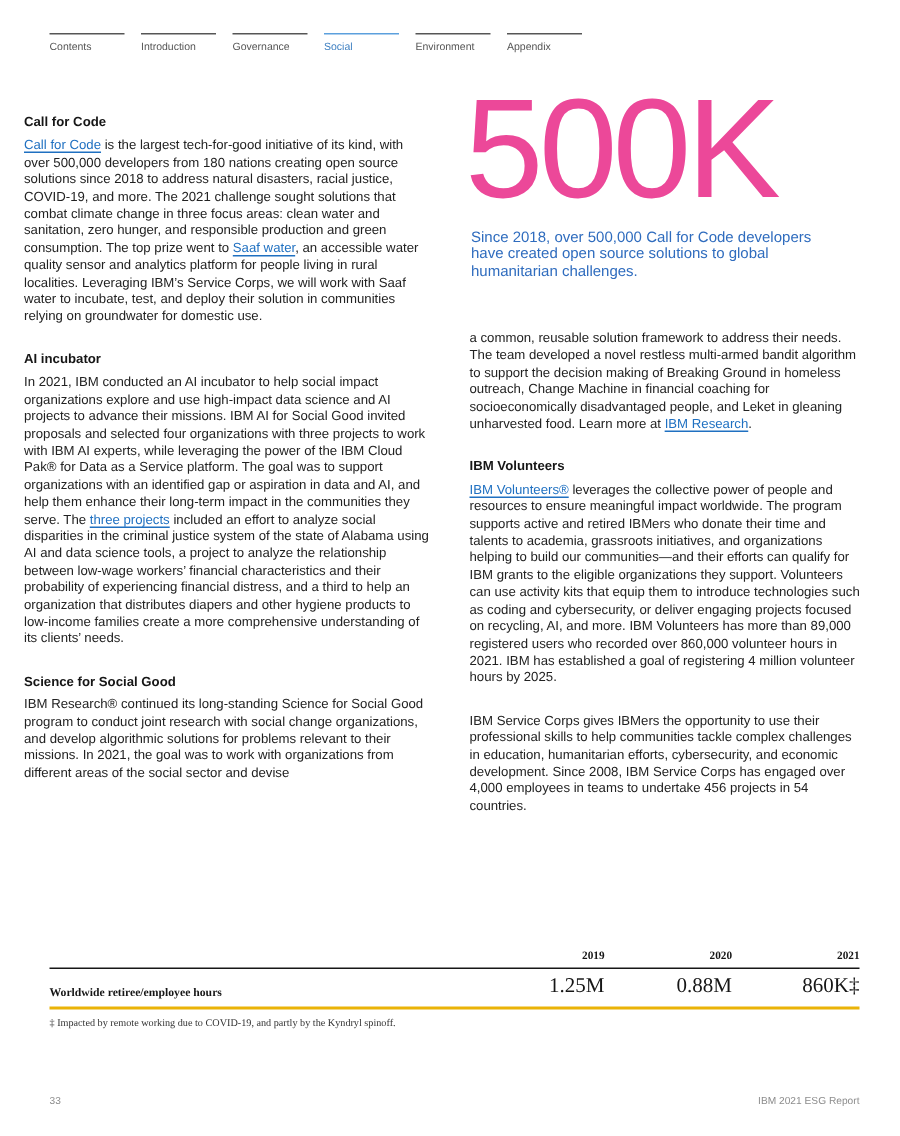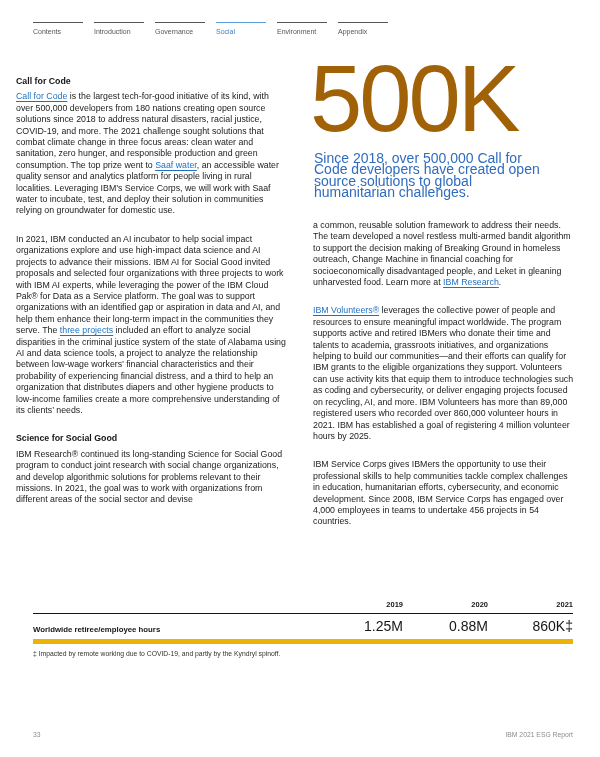--- a/index.html
+++ b/index.html
@@ -44,40 +44,40 @@
     text-underline-offset: 1.5px;
     cursor: pointer;
   }
 
   
   .stat { position: absolute; left: 310px; top: 52px; }
   .stat-value {
     font-size: 94px; line-height: 1.0;
     font-weight: 100;
     letter-spacing: -3px;
-    color: #a16207;
+    color: #ec4899;
   }
   .stat-caption {
     margin-top: 7px; margin-left: 4px;
     width: 230px;
-    font-size: 14px; line-height: 11.4px;
+    font-size: 10px; line-height: 11.4px;
     color: #2f6cbe;
   }
 
   
-  .table-block { position: absolute; left: 33px; top: 600px; width: 540px; }
+  .table-block { position: absolute; left: 33px; top: 632px; width: 540px; font-family: Liberation Serif, serif; }
   .t-grid { display: grid; grid-template-columns: 1fr 85px 85px 85px; align-items: end; }
   .t-years { padding-bottom: 4px; border-bottom: 1.5px solid #161616; }
   .t-year { font-size: 7.5px; font-weight: bold; text-align: right; color: #161616; }
   .t-section-title {
     font-size: 8.6px; font-weight: bold; color: #161616;
     padding: 9px 0 5px 0;
     border-bottom: 1px solid #161616;
   }
-  .t-row { padding: 4px 0 5px 0; border-bottom: 5px solid #eab308; }
+  .t-row { padding: 4px 0 5px 0; border-bottom: 2px solid #eab308; }
   .t-row-label { font-size: 7.8px; font-weight: bold; color: #161616; }
   .t-cell { font-size: 14px; text-align: right; color: #161616; }
   .t-footnote { margin-top: 6px; font-size: 6.8px; color: #333333; }
 
   
   .footer-page  { position: absolute; left: 33px;  bottom: 19px; font-size: 6.8px; color: #8d8d8d; }
   .footer-title { position: absolute; right: 27px; bottom: 19px; font-size: 6.8px; color: #8d8d8d; }
 </style>
 </head>
 <body>
@@ -88,34 +88,36 @@
   <div class="nav-tab">Governance</div>
   <div class="nav-tab active">Social</div>
   <div class="nav-tab">Environment</div>
   <div class="nav-tab">Appendix</div>
 </nav>
 
 <div class="col col-left">
   <h3 class="section-heading">Call for Code</h3>
   <p class="para"><span class="inline-link">Call for Code</span><span> is the largest tech-for-good initiative of its kind, with over 500,000 developers from 180 nations creating open source solutions since 2018 to address natural disasters, racial justice, COVID-19, and more. The 2021 challenge sought solutions that combat climate change in three focus areas: clean water and sanitation, zero hunger, and responsible production and green consumption. The top prize went to </span><span class="inline-link">Saaf water</span><span>, an accessible water quality sensor and analytics platform for people living in rural localities. Leveraging IBM’s Service Corps, we will work with Saaf water to incubate, test, and deploy their solution in communities relying on groundwater for domestic use.</span></p>
 
+  <h3 class="section-heading">AI incubator</h3>
   <p class="para"><span>In 2021, IBM conducted an AI incubator to help social impact organizations explore and use high-impact data science and AI projects to advance their missions. IBM AI for Social Good invited proposals and selected four organizations with three projects to work with IBM AI experts, while leveraging the power of the IBM Cloud Pak® for Data as a Service platform. The goal was to support organizations with an identified gap or aspiration in data and AI, and help them enhance their long-term impact in the communities they serve. The </span><span class="inline-link">three projects</span><span> included an effort to analyze social disparities in the criminal justice system of the state of Alabama using AI and data science tools, a project to analyze the relationship between low-wage workers’ financial characteristics and their probability of experiencing financial distress, and a third to help an organization that distributes diapers and other hygiene products to low-income families create a more comprehensive understanding of its clients’ needs.</span></p>
 
   <h3 class="section-heading">Science for Social Good</h3>
   <p class="para">IBM Research® continued its long-standing Science for Social Good program to conduct joint research with social change organizations, and develop algorithmic solutions for problems relevant to their missions. In 2021, the goal was to work with organizations from different areas of the social sector and devise</p>
 </div>
 
 <div class="stat">
   <div class="stat-value">500K</div>
   <div class="stat-caption">Since 2018, over 500,000 Call for Code developers have created open source solutions to global humanitarian challenges.</div>
 </div>
 
 <div class="col col-right">
   <p class="para"><span>a common, reusable solution framework to address their needs. The team developed a novel restless multi-armed bandit algorithm to support the decision making of Breaking Ground in homeless outreach, Change Machine in financial coaching for socioeconomically disadvantaged people, and Leket in gleaning unharvested food. Learn more at </span><span class="inline-link">IBM Research</span><span>.</span></p>
 
+  <h3 class="section-heading">IBM Volunteers</h3>
   <p class="para"><span class="inline-link">IBM Volunteers®</span><span> leverages the collective power of people and resources to ensure meaningful impact worldwide. The program supports active and retired IBMers who donate their time and talents to academia, grassroots initiatives, and organizations helping to build our communities—and their efforts can qualify for IBM grants to the eligible organizations they support. Volunteers can use activity kits that equip them to introduce technologies such as coding and cybersecurity, or deliver engaging projects focused on recycling, AI, and more. IBM Volunteers has more than 89,000 registered users who recorded over 860,000 volunteer hours in 2021. IBM has established a goal of registering 4 million volunteer hours by 2025.</span></p>
 
   <p class="para">IBM Service Corps gives IBMers the opportunity to use their professional skills to help communities tackle complex challenges in education, humanitarian efforts, cybersecurity, and economic development. Since 2008, IBM Service Corps has engaged over 4,000 employees in teams to undertake 456 projects in 54 countries.</p>
 </div>
 
 <div class="table-block">
   <div class="t-grid t-years">
     <div></div>
     <div class="t-year">2019</div>
     <div class="t-year">2020</div>

